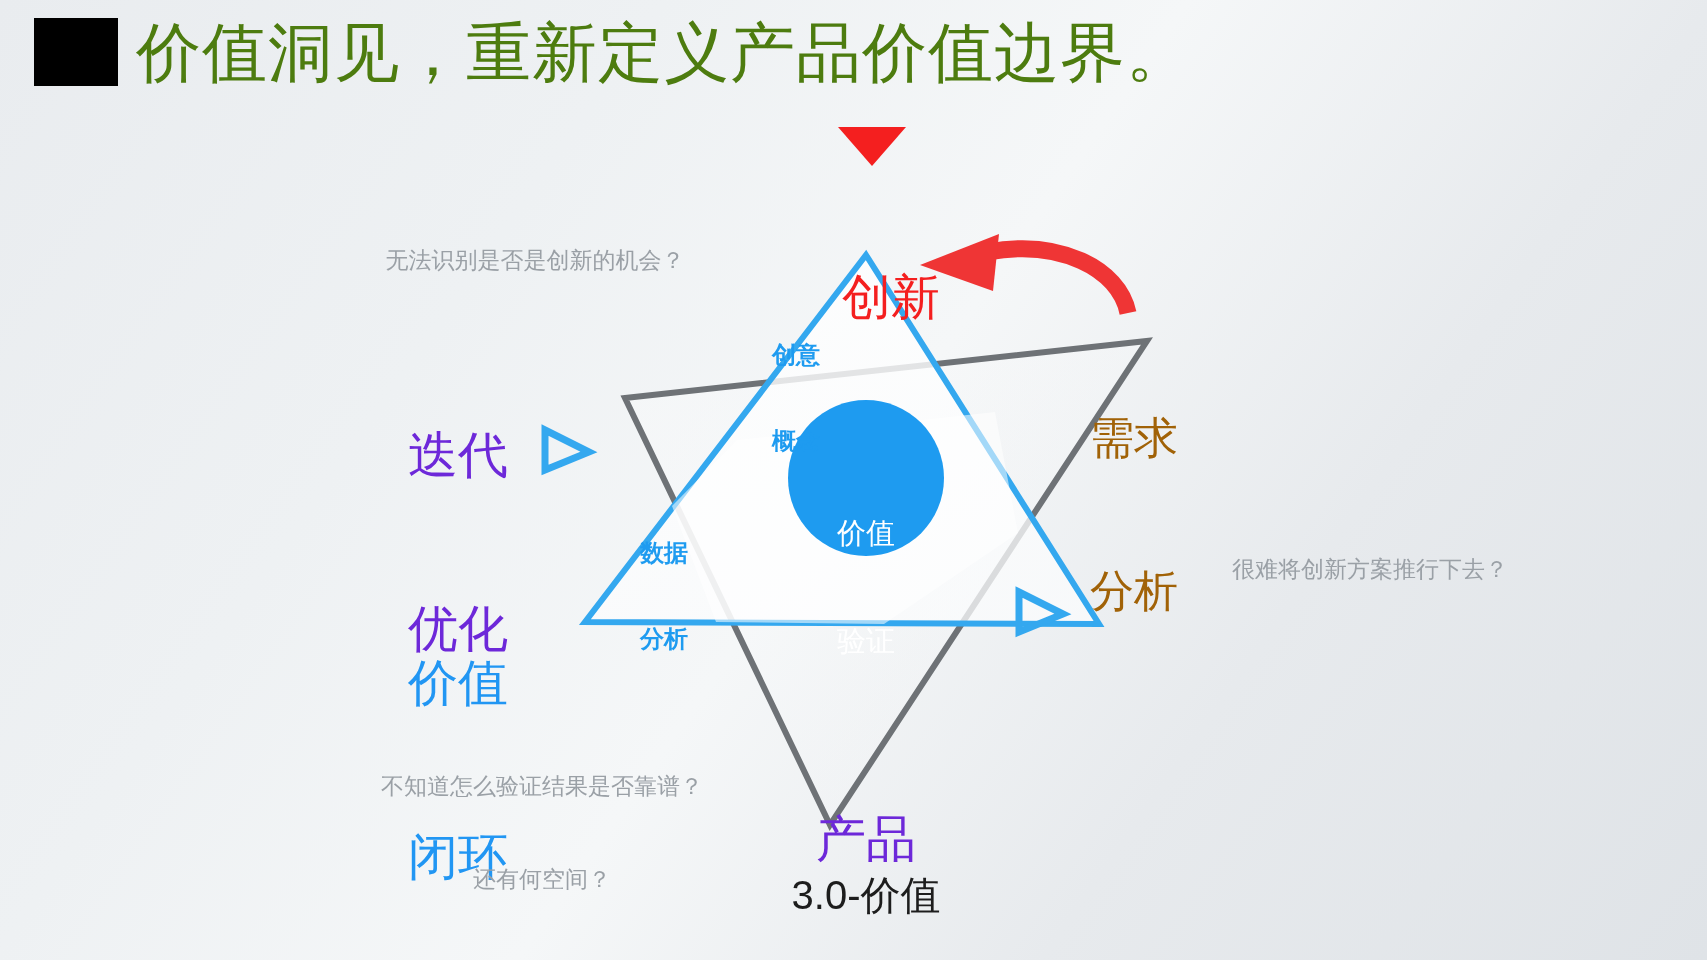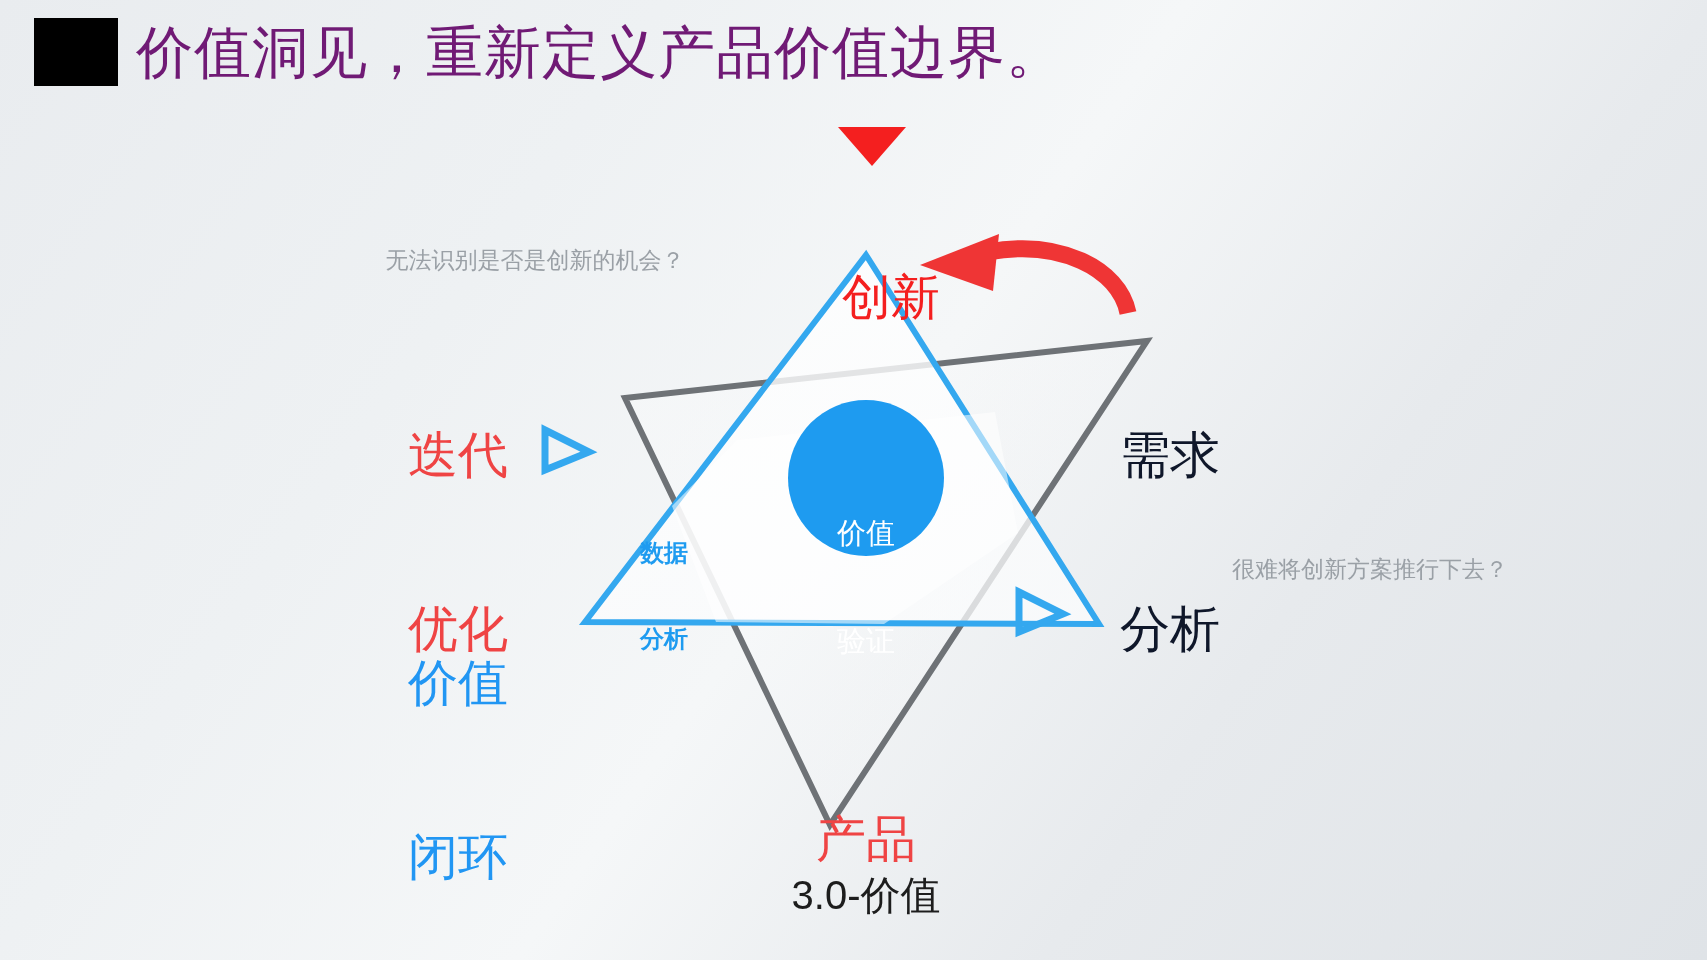--- a/index.html
+++ b/index.html
@@ -29,23 +29,23 @@
     align-items: center;
     gap: 18px;
   }
   .title-bullet {
     width: 84px;
     height: 68px;
     background: #000000;
     display: block;
   }
   .title-text {
-    font-size: 57px;
+    font-size: 65px;
     line-height: 1;
-    color: #701a75;
+    color: #4d7c0f;
     letter-spacing: 1px;
     white-space: nowrap;
   }
 
   
   #diagram {
     position: absolute;
     left: 0;
     top: 0;
     width: 1707px;
@@ -54,37 +54,36 @@
   }
 
   
   .lbl {
     position: absolute;
     white-space: pre;
     line-height: 1.16;
   }
 
   .outer-gray {
-    font-size: 50px;
-    color: #0f172a;
-    text-align: center;
+    font-size: 44px;
+    color: #a16207;
   }
   .outer-blue {
     font-size: 50px;
     color: #2196f3;
     text-align: center;
   }
   .outer-red {
     font-size: 49px;
     color: #f41f1f;
     text-align: center;
   }
   .outer-dark {
     font-size: 50px;
-    color: #ef4444;
+    color: #6d28d9;
     text-align: center;
   }
   .bold-black {
     font-size: 40px;
     font-weight: normal;
     color: #1d1d1d;
     text-align: center;
   }
 
   .note {
@@ -165,20 +164,24 @@
     <g>
       <polygon points="1019,592 1063,614 1019,632" fill="none" stroke="#34a8ef" stroke-width="7" stroke-linejoin="miter"></polygon>
     </g>
   </svg>
 
   <div class="lbl center-lbl" style="left:786px; top:442px; width:160px;">
     <span class="lbl-line">价值</span>
     <span class="lbl-line">验证</span>
   </div>
 
+  <div class="lbl inner-lbl" style="left:736px; top:283px; width:120px;">
+    <span class="lbl-line">创意</span>
+    <span class="lbl-line">概念</span>
+  </div>
 
   <div class="lbl inner-lbl" style="left:604px; top:481px; width:120px;">
     <span class="lbl-line">数据</span>
     <span class="lbl-line">分析</span>
   </div>
 
 
   <div class="lbl outer-red" style="left:796px; top:155px; width:190px;text-align:center;">
     <span class="lbl-line">创新</span>
   </div>
@@ -209,14 +212,18 @@
   <div class="lbl bold-black" style="left:746px; top:872px; width:240px;">3.0-价值</div>
 
   <div class="lbl note" style="left:1180px; top:492px; width:380px;">
     <span class="lbl-line">很难将创新方案推行下去？</span>
   </div>
 
   <div class="lbl note" style="left:355px; top:183px; width:360px;">
     <span class="lbl-line">无法识别是否是创新的机会？</span>
   </div>
 
+  <div class="lbl note" style="left:352px; top:709px; width:380px;">
+    <span class="lbl-line">不知道怎么验证结果是否靠谱？</span>
+    <span class="lbl-line">还有何空间？</span>
+  </div>
 
 </div>
 
 </body></html>

